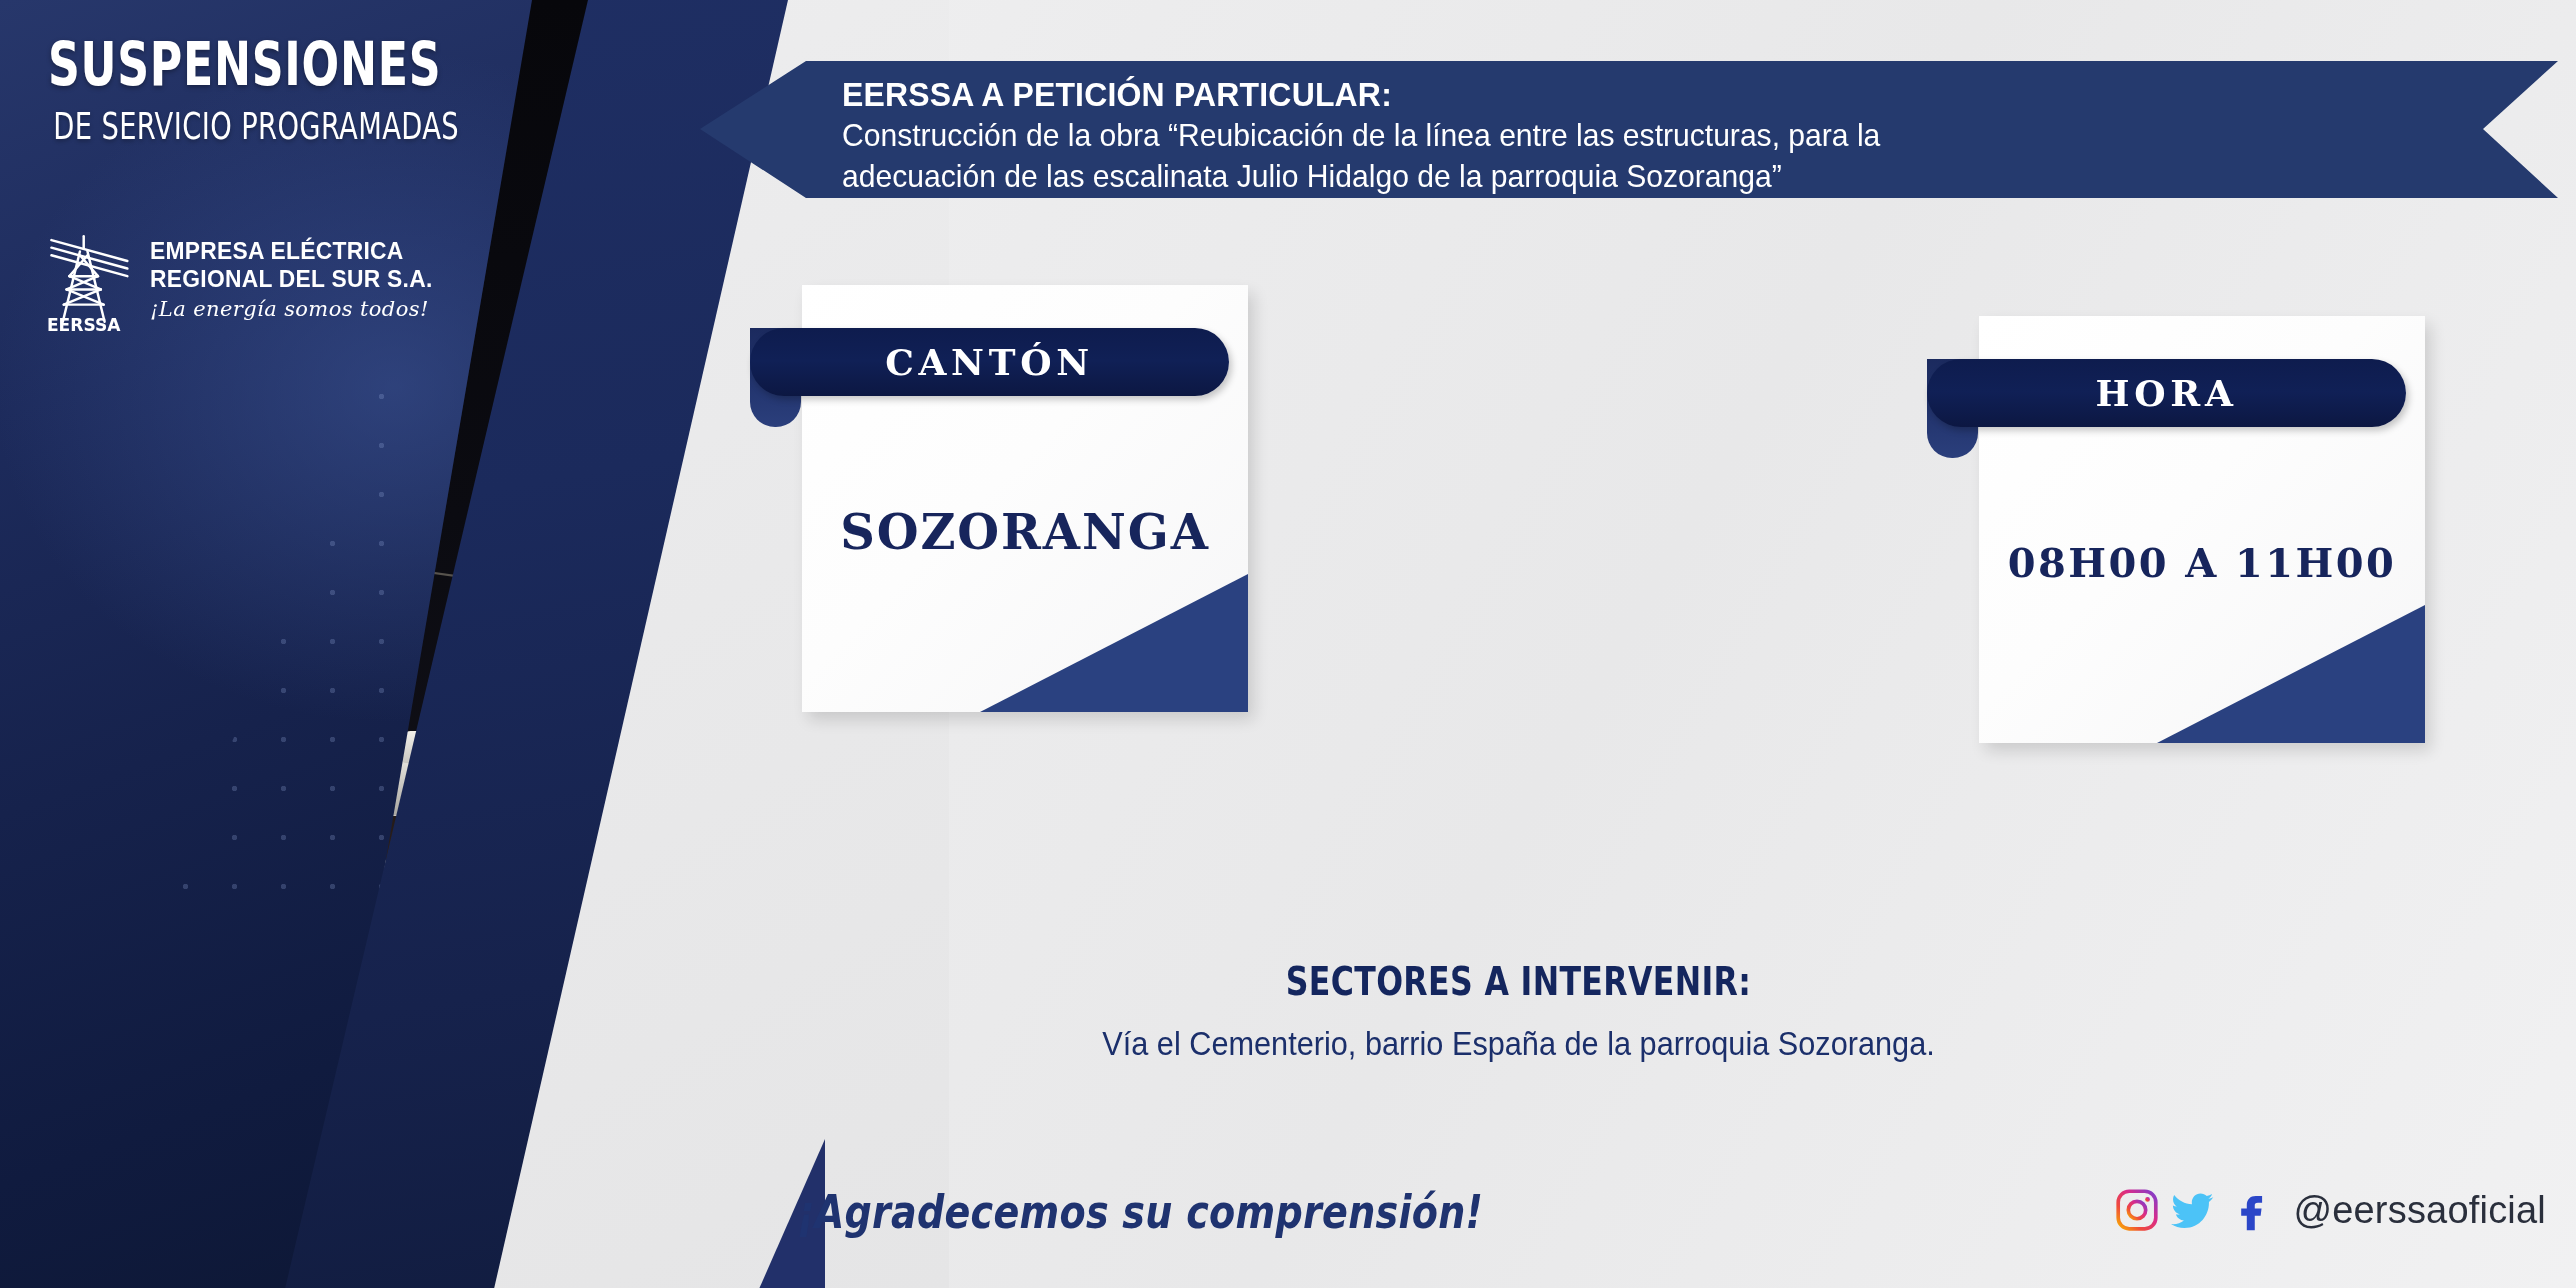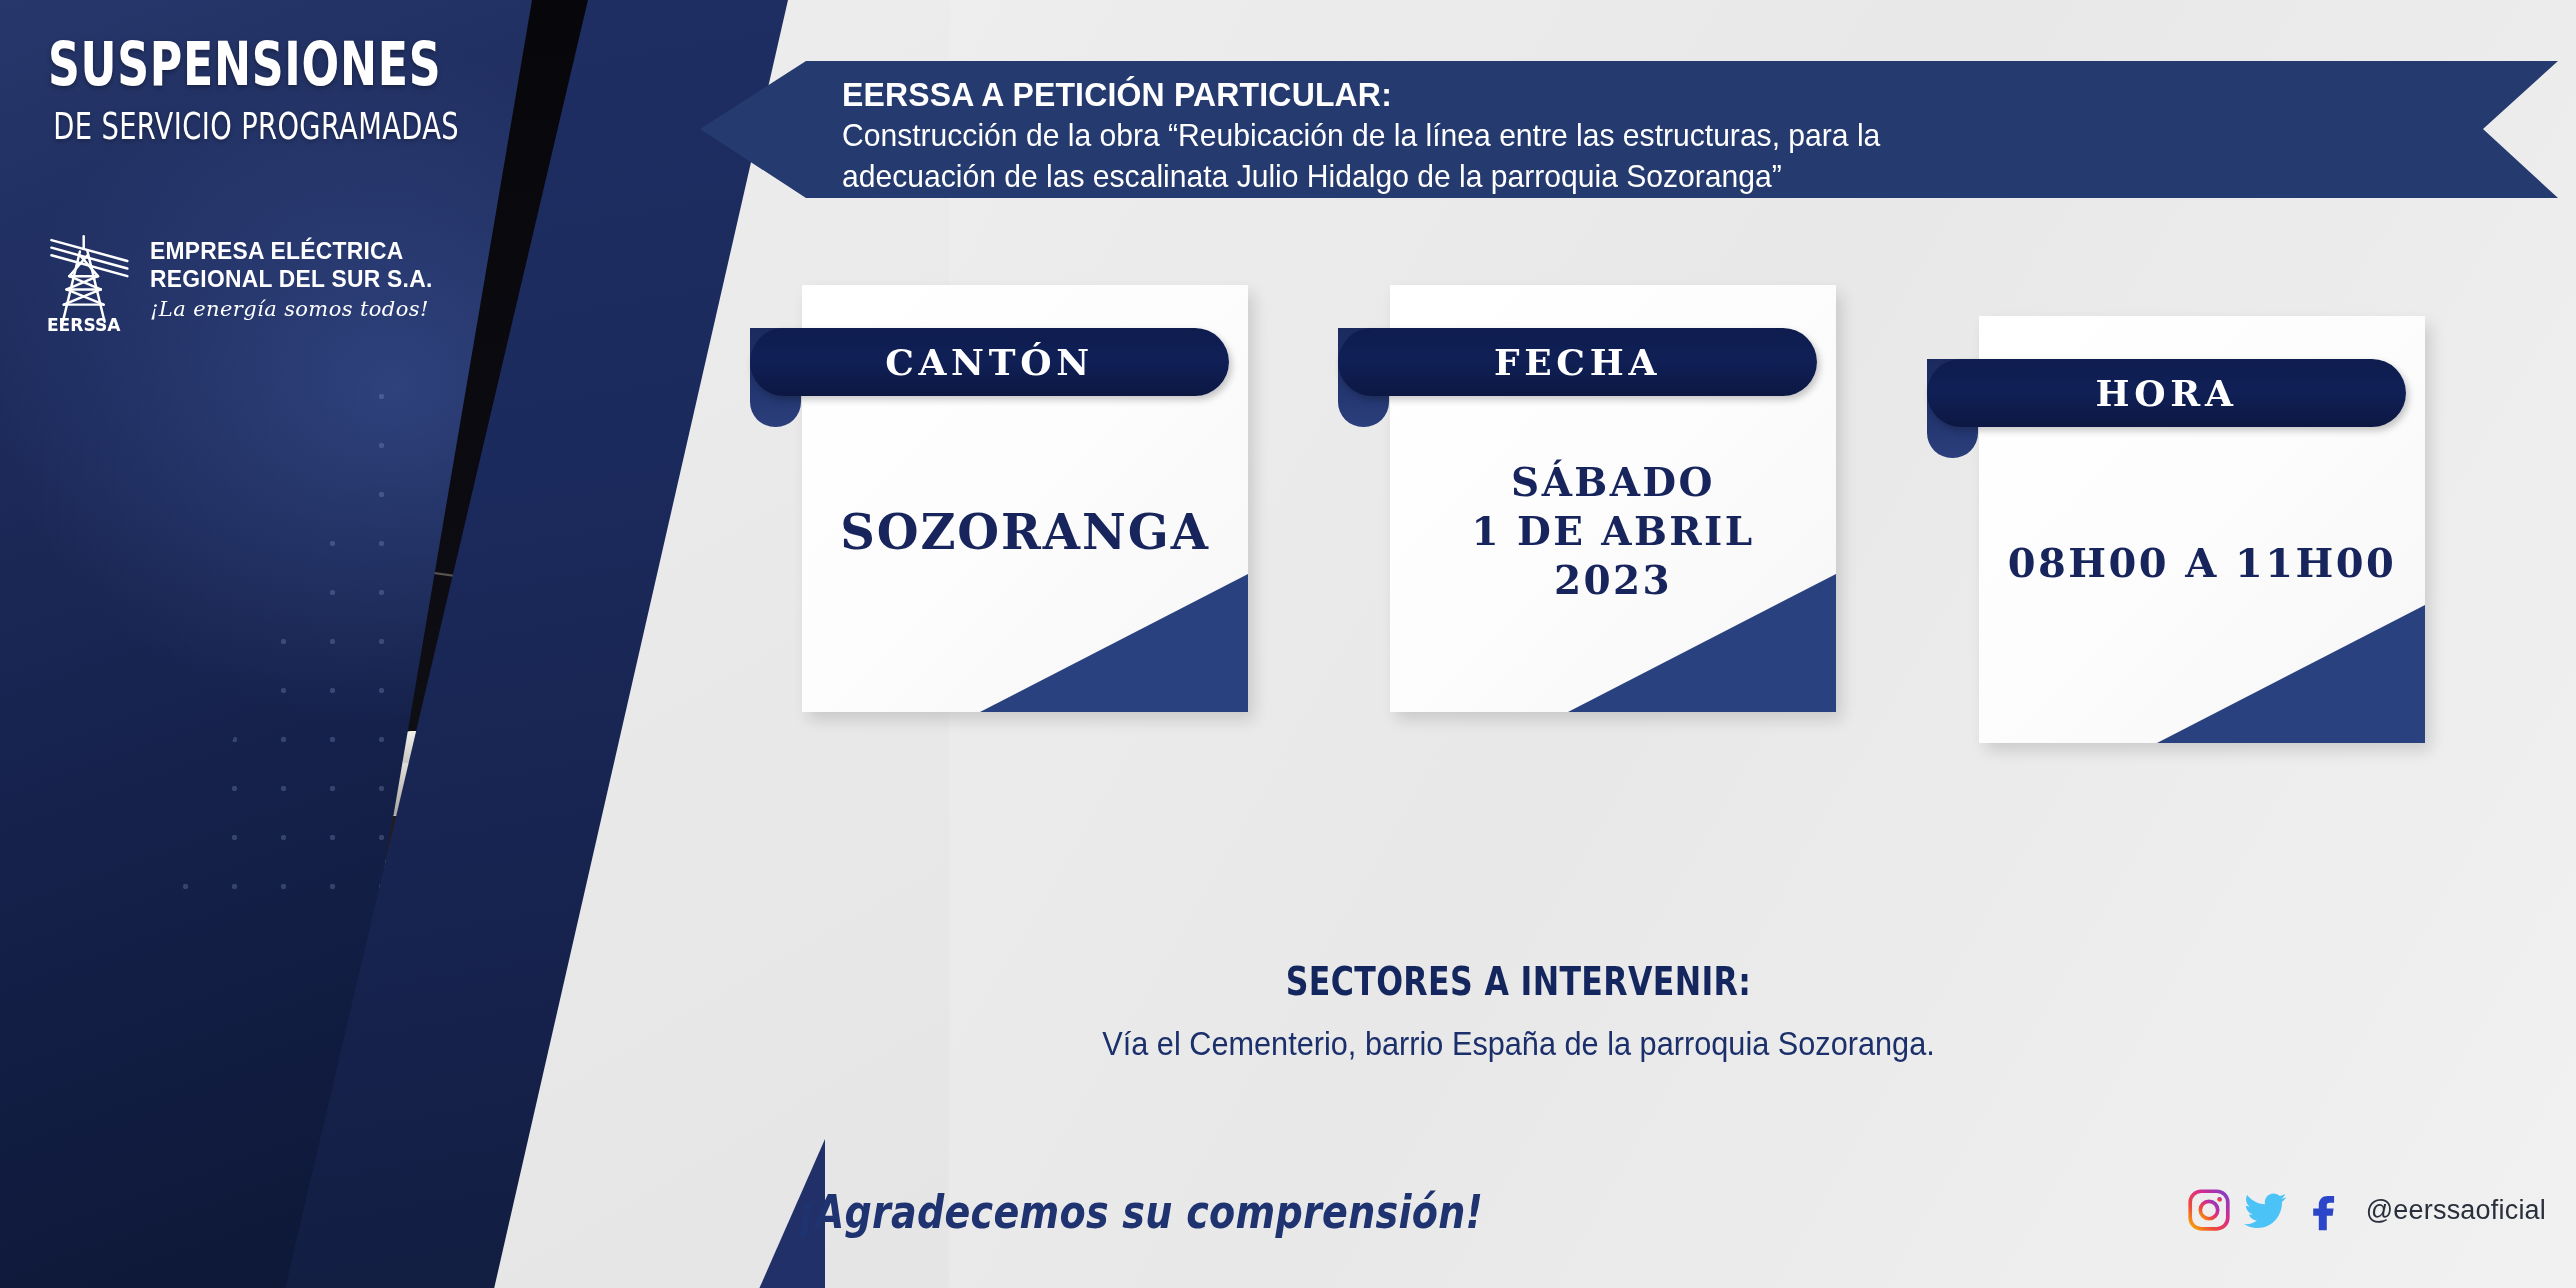--- a/index.html
+++ b/index.html
@@ -198,21 +198,21 @@
   .thanks{
     position:absolute; left:797px; top:1185px; z-index:7;
     font-family:"DejaVu Sans Condensed","Liberation Sans Narrow","Liberation Sans", sans-serif;
     font-style:italic; font-weight:bold; font-size:46px; color:#1f3370;
     transform:scaleX(.92); transform-origin:left center; letter-spacing:0.3px;
   }
   .social{
     position:absolute; right:30px; top:1188px; z-index:7;
     display:flex; align-items:center; gap:12.3px;
   }
-  .social-handle{ font-size:27px; color:#2a2f3c; letter-spacing:0.2px; margin-left:9.5px; }
+  .social-handle{ font-size:38px; color:#2a2f3c; letter-spacing:0.2px; margin-left:9.5px; }
   .ic{ width:44px; height:44px; display:block; }
 </style>
 </head>
 <body>
 
 <div class="stage">
 
   <div class="photo-panel">
     <div class="photo-sky"></div>
     <div class="photo-ground"></div>
@@ -298,29 +298,20 @@
     <div class="card" id="card0" style="left:750px;">
       <div class="card-paper"></div>
       <div class="card-corner"></div>
       <div class="pill-tab"></div>
       <div class="pill">
         <span>CANTÓN</span>
       </div>
       <div class="card-value">SOZORANGA</div>
     </div>
 
-    <div class="card" id="card1" style="left:1338px;">
-      <div class="card-paper"></div>
-      <div class="card-corner"></div>
-      <div class="pill-tab"></div>
-      <div class="pill">
-        <span>FECHA</span>
-      </div>
-      <div class="card-value">SÁBADO<br>1 DE ABRIL<br>2023</div>
-    </div>
 
     <div class="card" id="card2" style="left:1927px;margin-top:31px;">
       <div class="card-paper"></div>
       <div class="card-corner"></div>
       <div class="pill-tab"></div>
       <div class="pill">
         <span>HORA</span>
       </div>
       <div class="card-value">08H00 A 11H00</div>
     </div>

